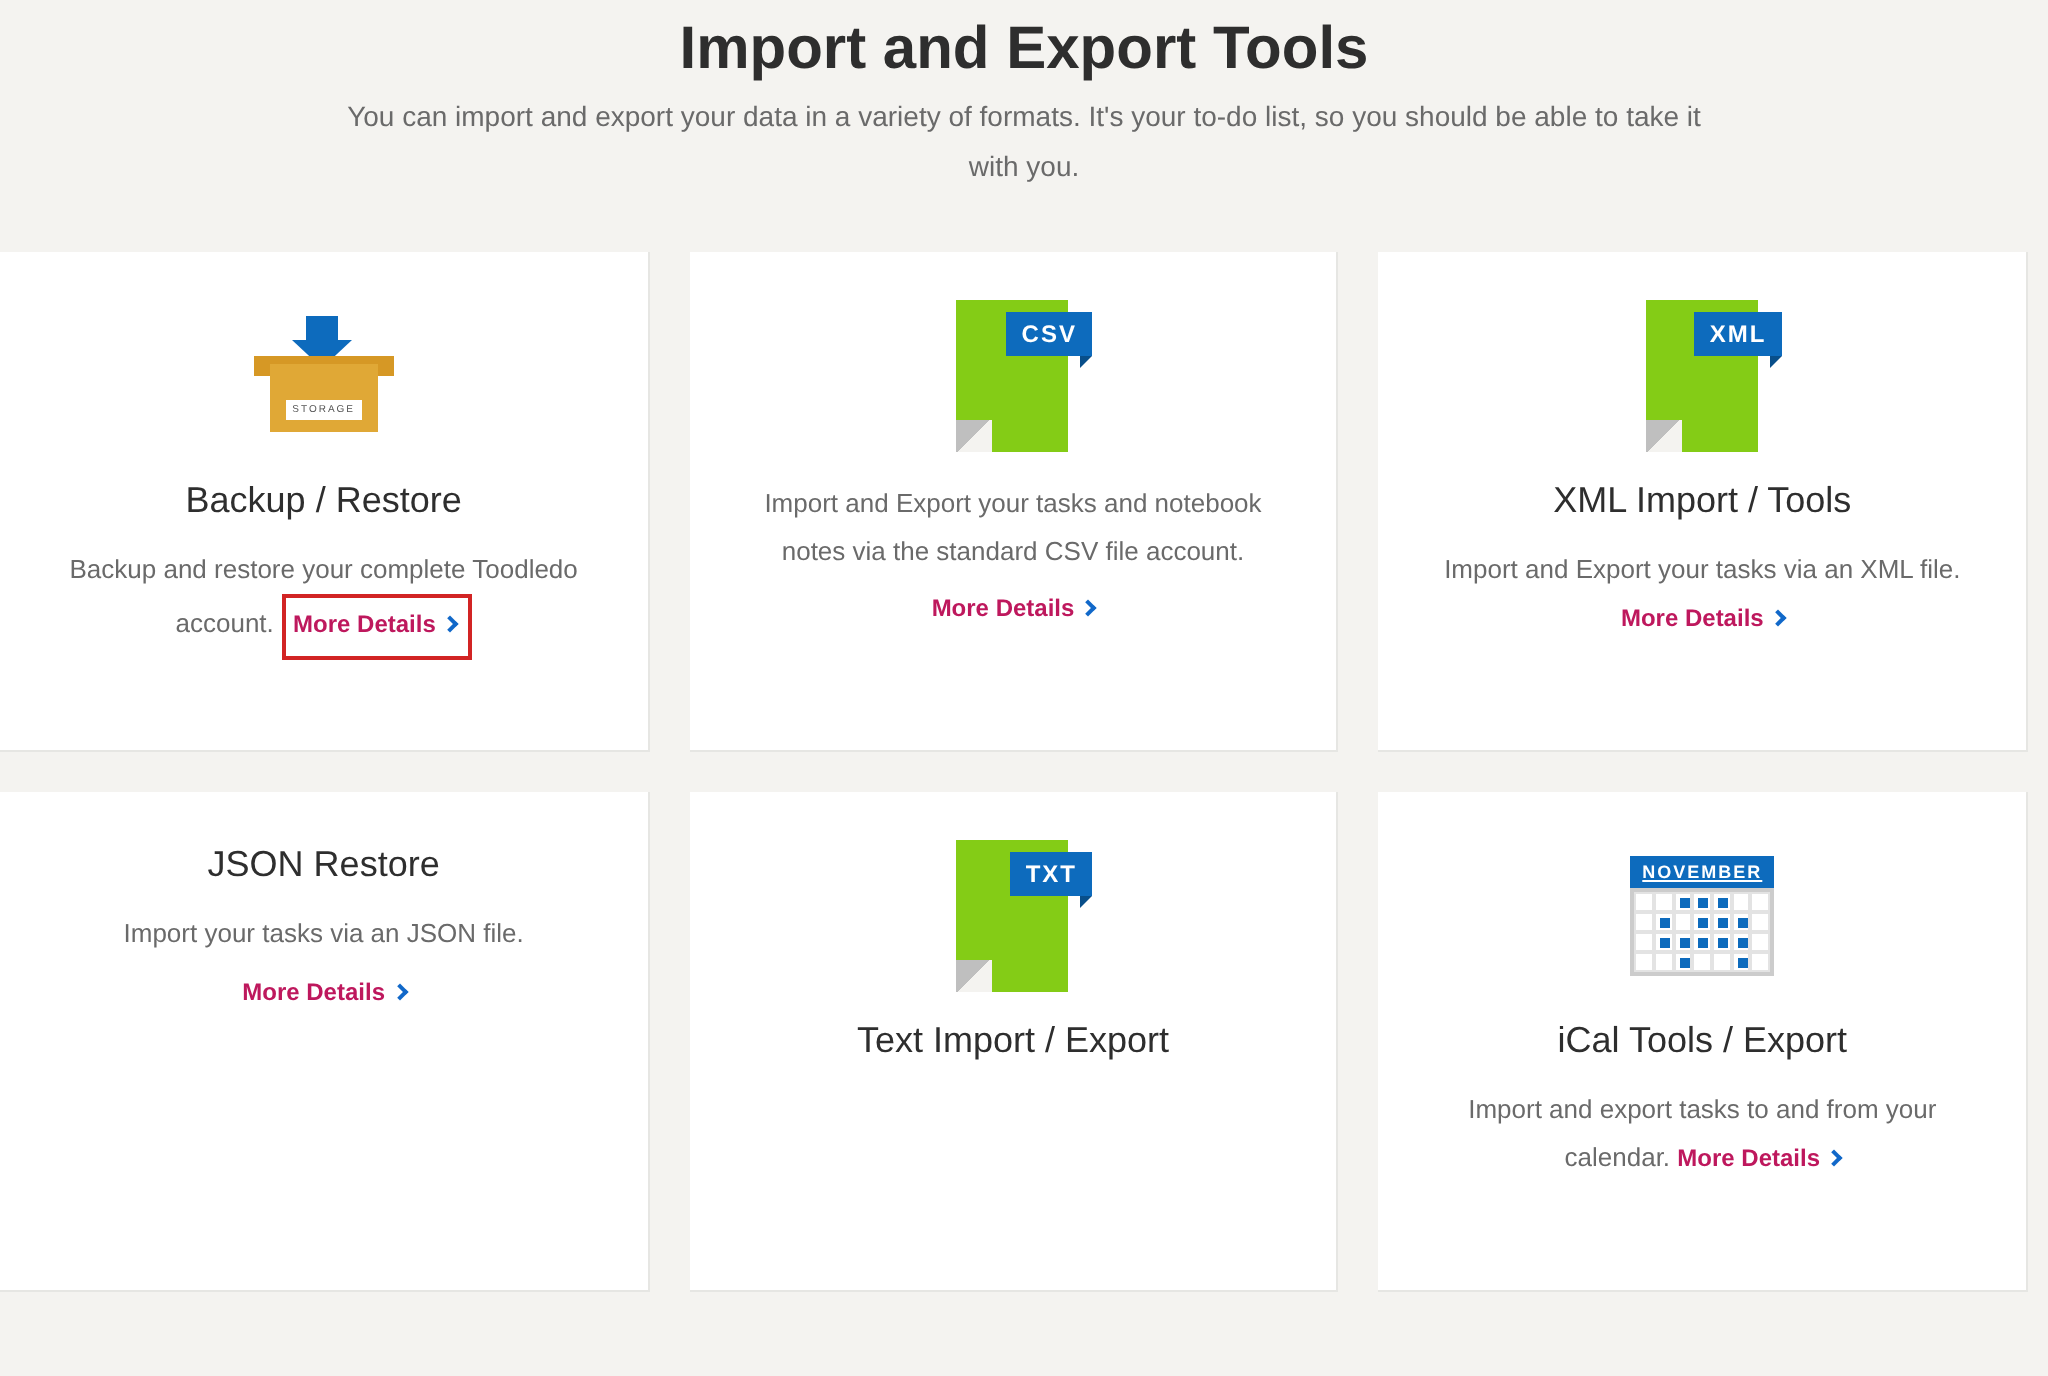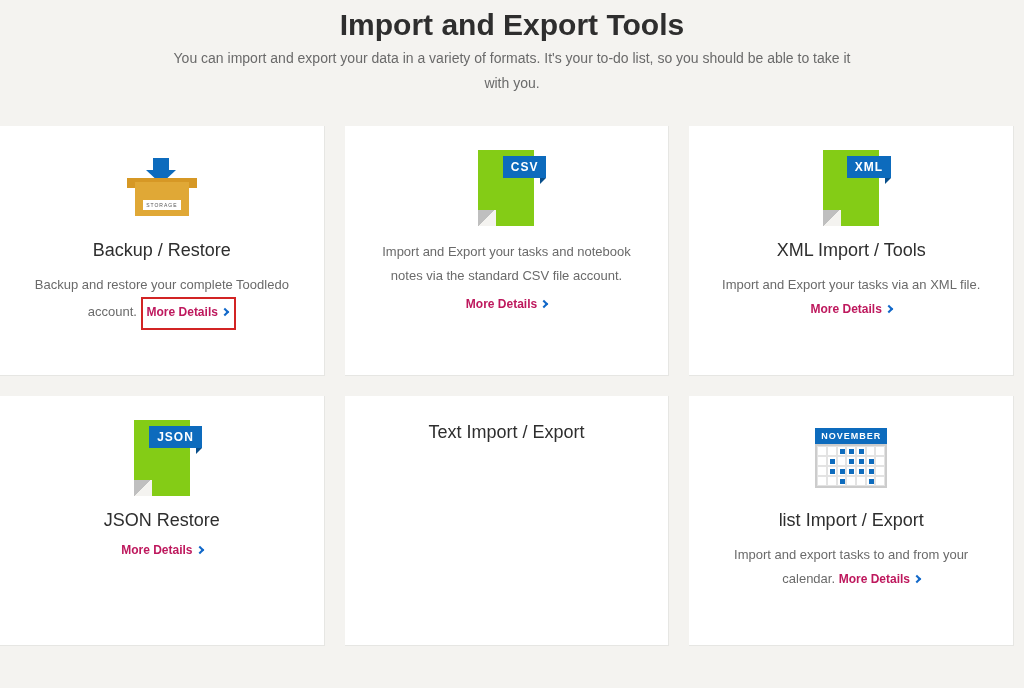--- a/index.html
+++ b/index.html
@@ -138,21 +138,21 @@
     content:""; position:absolute; left:-7px; top:12px;
     border-left:15px solid transparent;
     border-right:15px solid transparent;
     border-top:14px solid #0d6bbd;
   }
   
   .cal-icon { width:72px; }
   .cal-top {
     background:#0d6bbd; color:#fff;
     font-size:9px; font-weight:700; letter-spacing:1px;
-    text-align:center; padding:3px 0;
+    text-align:center; padding:3px 0;text-decoration:underline;
   }
   .cal-grid {
     border:2px solid #ccc;
     display:grid; grid-template-columns:repeat(7,1fr);
     grid-auto-rows:10px; background:#fff;
   }
   .cal-cell { border:1px solid #e3e3e3; position:relative; }
   .cal-dot::after{
     content:""; position:absolute; left:2px; top:2px;
     width:5px; height:5px; background:#0d6bbd;
@@ -191,29 +191,30 @@
     <div class="card">
     <div class="icon-wrap">
         <div class="file-icon">
     <div class="file-badge">XML</div>
   </div>
       </div>
     <h3 class="card-title">XML Import / Tools</h3>
     <p class="card-desc">Import and Export your tasks via an XML file. <a class="more"><span>More Details</span><span class="chev"></span></a></p>
   </div>
     <div class="card">
+    <h3 class="card-title">JSON Restore</h3>
+    <p class="card-desc">Import your tasks via an JSON file.</p>
+      <a class="more block"><span>More Details</span><span class="chev"></span></a>
+  </div>
+    <div class="card">
     <div class="icon-wrap">
         <div class="file-icon">
-    <div class="file-badge">JSON</div>
-  </div>
-      </div>
-    <h3 class="card-title">JSON Restore</h3>
-      <a class="more block"><span>More Details</span><span class="chev"></span></a>
-  </div>
-    <div class="card">
+    <div class="file-badge">TXT</div>
+  </div>
+      </div>
     <h3 class="card-title">Text Import / Export</h3>
   </div>
     <div class="card">
     <div class="icon-wrap">
         <div class="cal-icon">
       <div class="cal-top">NOVEMBER</div>
       <div class="cal-grid">
             <div class="cal-cell "></div>
             <div class="cal-cell "></div>
             <div class="cal-cell cal-dot"></div>
@@ -238,16 +239,16 @@
             <div class="cal-cell "></div>
             <div class="cal-cell "></div>
             <div class="cal-cell cal-dot"></div>
             <div class="cal-cell "></div>
             <div class="cal-cell "></div>
             <div class="cal-cell cal-dot"></div>
             <div class="cal-cell "></div>
           </div>
     </div>
       </div>
-    <h3 class="card-title">list Import / Export</h3>
+    <h3 class="card-title">iCal Tools / Export</h3>
     <p class="card-desc">Import and export tasks to and from your calendar. <a class="more"><span>More Details</span><span class="chev"></span></a></p>
   </div>
   </div>
 
 </body></html>

